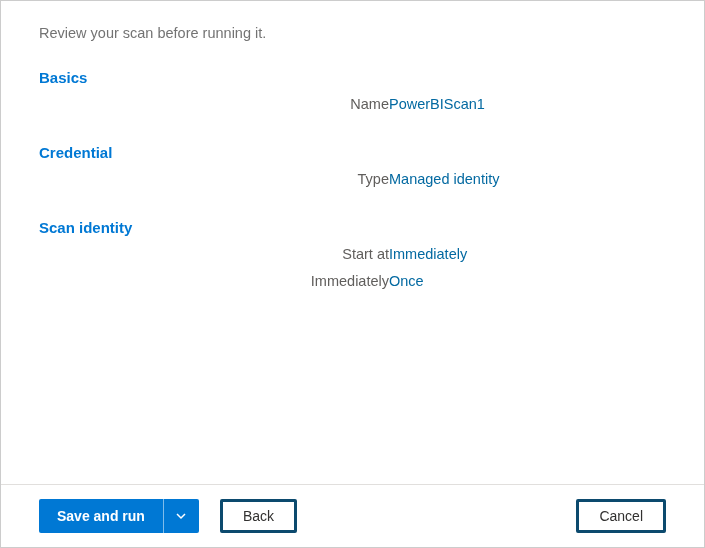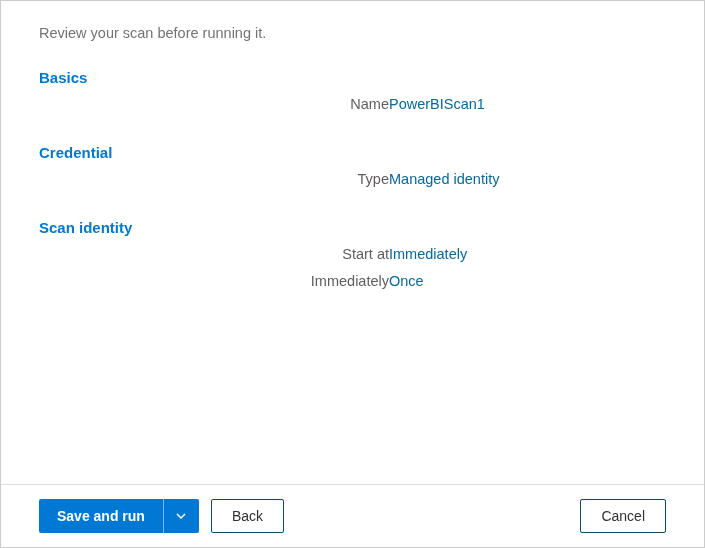--- a/index.html
+++ b/index.html
@@ -54,21 +54,21 @@
       text-align: right;
     }
     .row-value {
       color: #0369a1;
     }
     .footer {
       border-top: 1px solid #e1dfdd;
       padding: 14px 38px;
       display: flex;
       align-items: center;
-      gap: 12px;
+      gap: 21px;
     }
     .btn {
       font-family: inherit;
       font-size: 14px;
       height: 34px;
       border-radius: 2px;
       cursor: pointer;
       padding: 0 20px;
       display: inline-flex;
       align-items: center;
@@ -97,21 +97,21 @@
       border-radius: 0 2px 2px 0;
       width: 36px;
       display: flex;
       align-items: center;
       justify-content: center;
       cursor: pointer;
     }
     .btn-secondary {
       background: #fff;
       color: #323130;
-      border: 1px solid #0c4a6e;
+      border: 3px solid #0c4a6e;
     }
     .spacer {
       flex: 1;
     }
     .chevron-down {
       width: 12px;
       height: 12px;
     }
   </style>
 </head>

